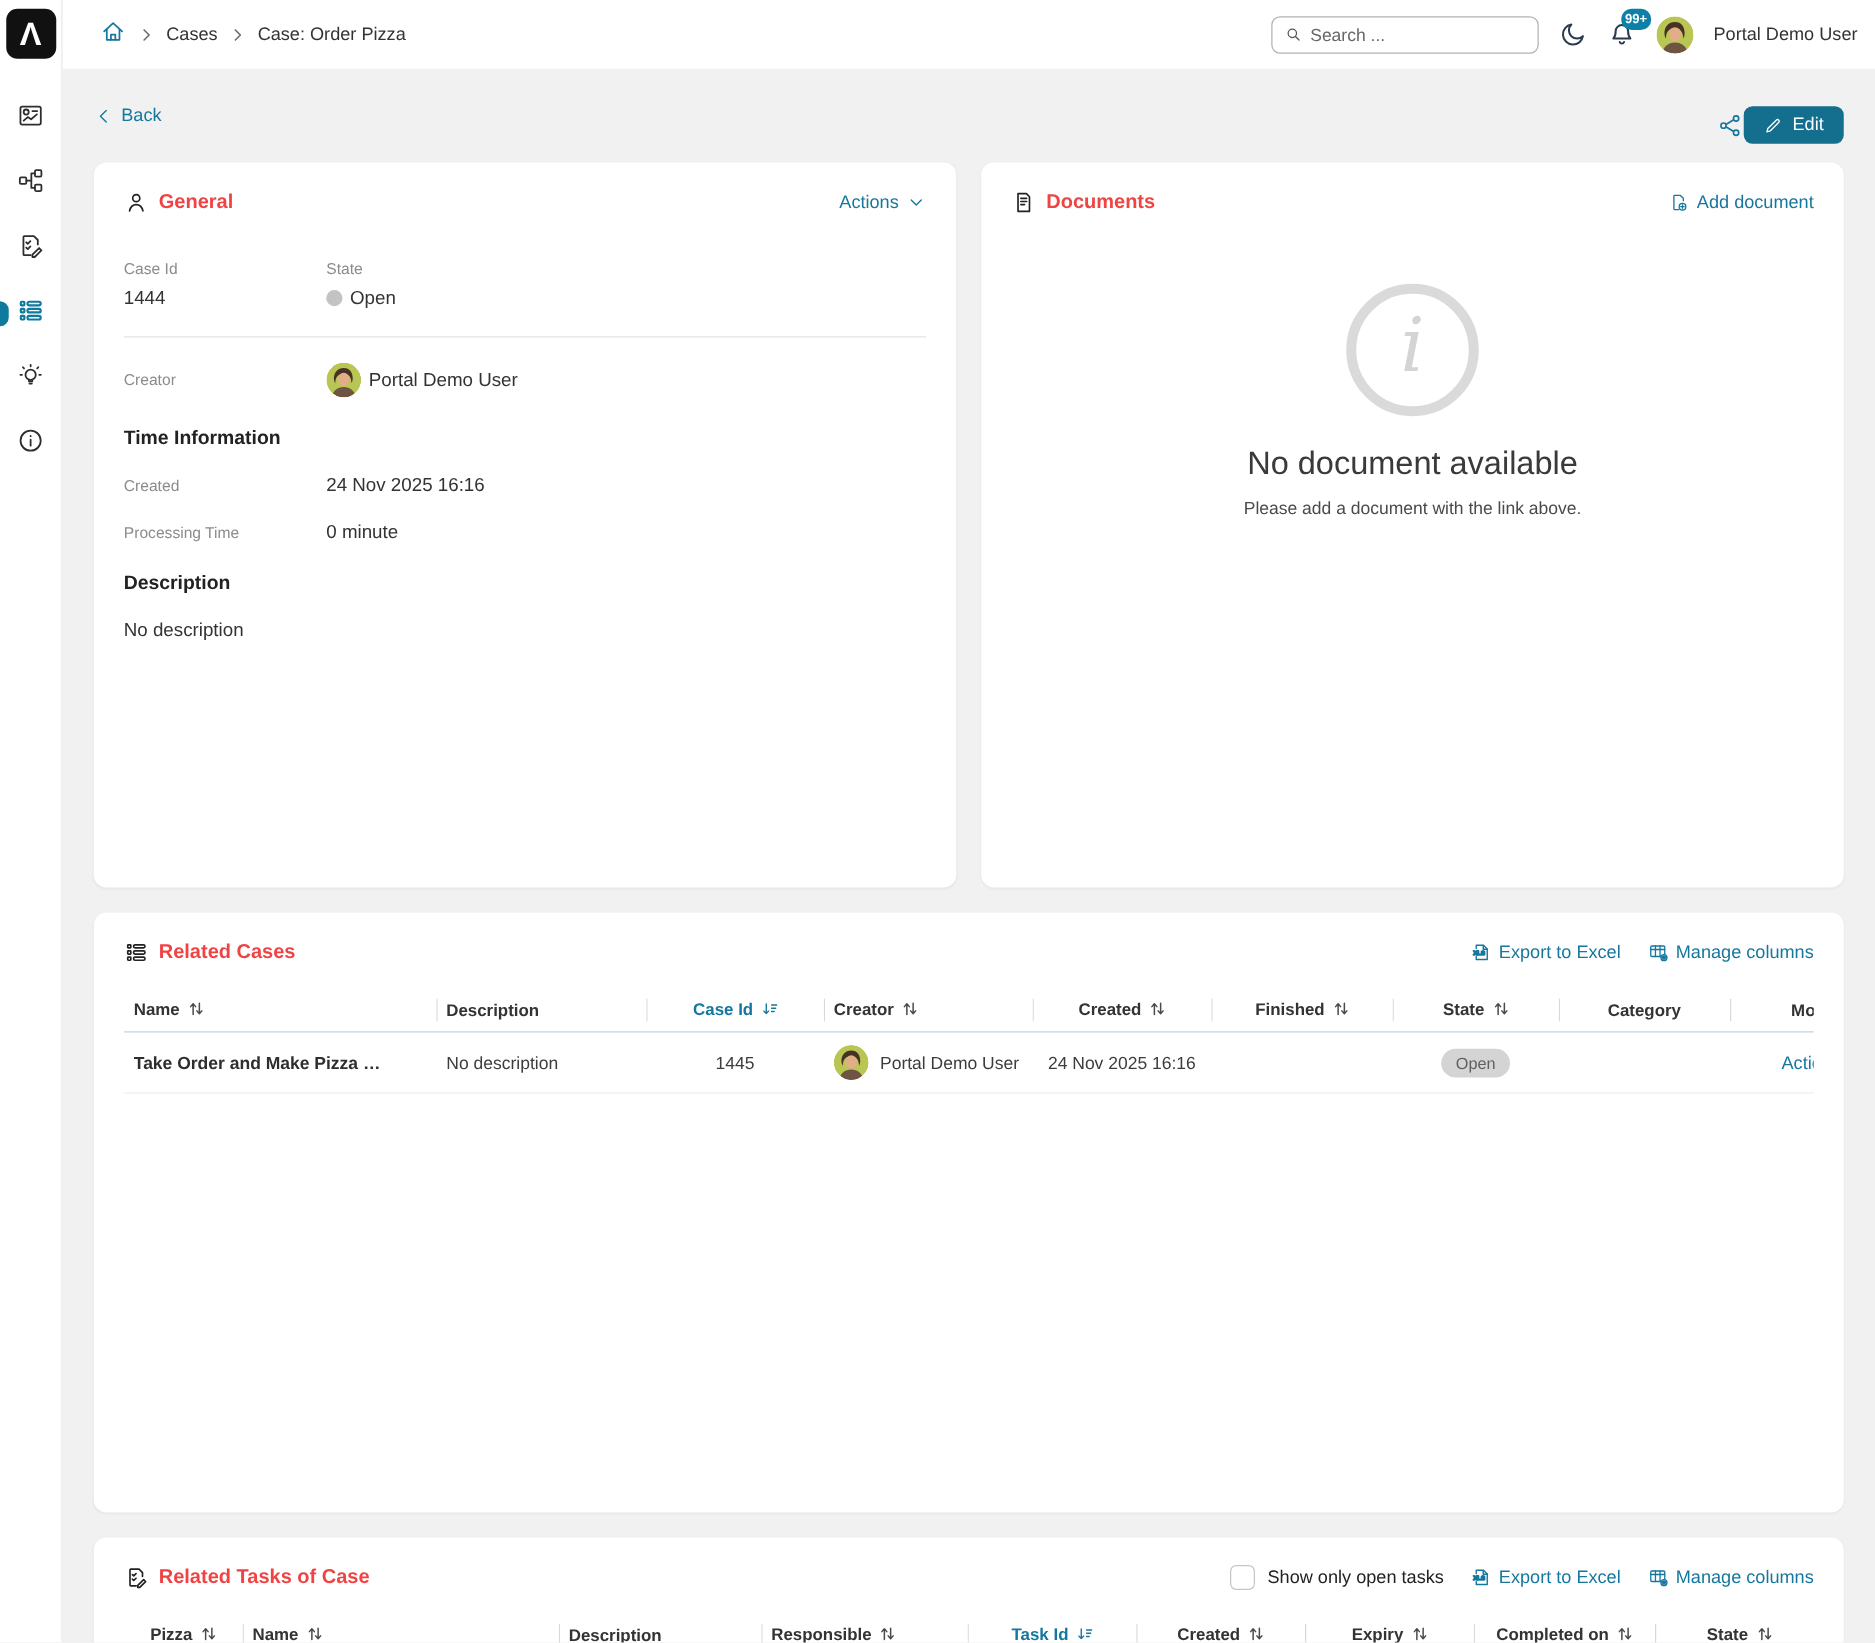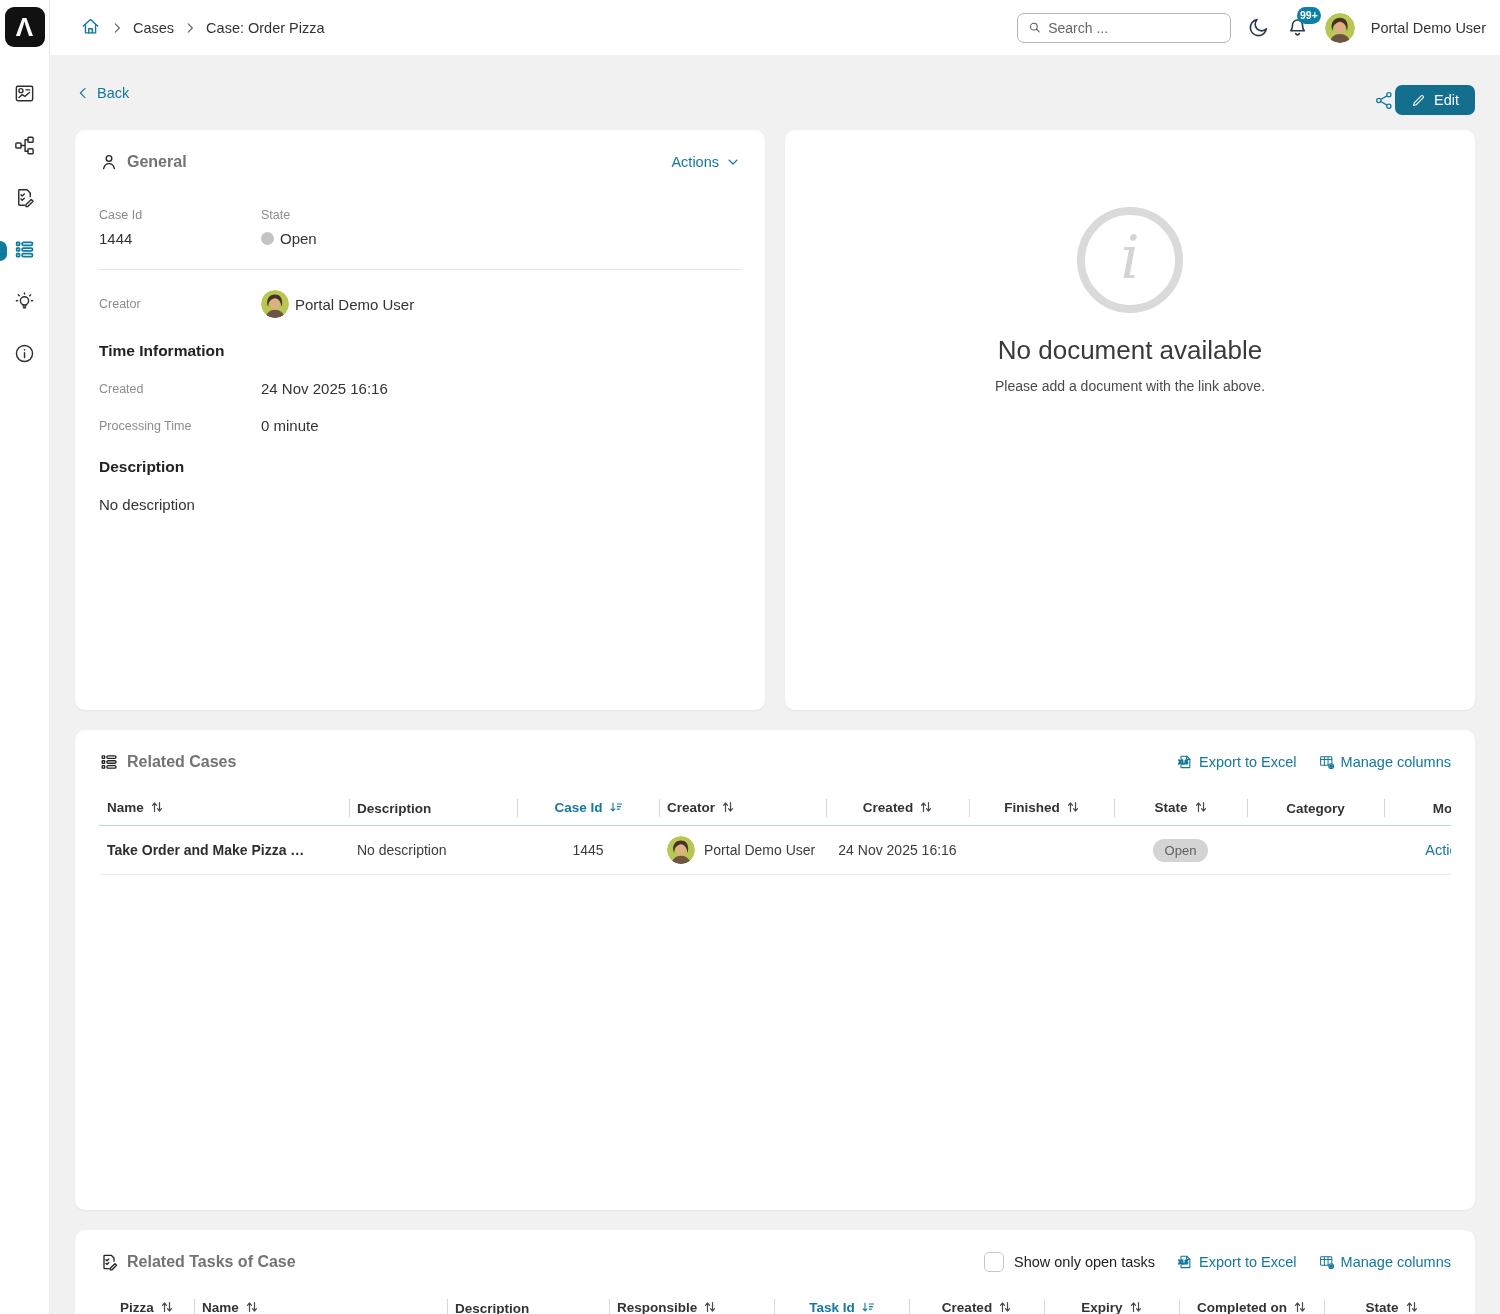--- a/index.html
+++ b/index.html
@@ -41,21 +41,21 @@
   .share-btn { background:none; border:none; cursor:pointer; display:flex; }
   .share-btn svg { width:21px; height:21px; stroke:#15779e; fill:none; stroke-width:1.5; }
   .edit-btn { display:inline-flex; align-items:center; gap:8px; background:#146e8e; color:#fff; border:none; border-radius:7px; padding:7px 16px; font-size:14.5px; font-family:inherit; cursor:pointer; }
   .edit-btn svg { width:15px; height:15px; stroke:#fff; fill:none; stroke-width:1.7; stroke-linecap:round; stroke-linejoin:round; }
 
   .card { background:#fff; border-radius:10px; box-shadow:0 1px 2px rgba(0,0,0,.05); padding:22px 24px; }
   .cards-row { display:flex; gap:20px; height:580px; }
   .cards-row .card { flex:1; overflow:hidden; }
 
   .card-head { display:flex; align-items:center; }
-  .card-title { display:flex; align-items:center; gap:8px; font-size:16px; font-weight:bold; color:#737373; }
+  .card-title { display:flex; align-items:center; gap:8px; font-size:16px; font-weight:bold; color:#ef4444; }
   .card-title svg { width:20px; height:20px; stroke:#222; fill:none; stroke-width:1.6; stroke-linecap:round; stroke-linejoin:round; }
   .card-head .right { margin-left:auto; display:flex; align-items:center; gap:22px; }
 
   
   .fields-row { display:flex; margin-top:36px; }
   .field { min-width:162px; }
   .f-label { font-size:12.5px; color:#8c8c8c; margin-bottom:8px; }
   .f-value { font-size:15px; color:#333; display:flex; align-items:center; gap:6px; }
   .state-dot { width:13px; height:13px; border-radius:50%; background:#c3c3c3; display:inline-block; }
   .divider { border-top:1px solid #e3e3e3; margin:22px 0 0; }
@@ -338,20 +338,39 @@
       <div class="kv">
         <div class="f-label">Processing Time</div>
         <div class="f-value">0 minute</div>
       </div>
 
       <h2 class="sec-title">Description</h2>
       <div class="plain-text">No description</div>
     </section>
 
     <section class="card">
+      <div class="card-head">
+        <h1 class="card-title">
+          <svg viewBox="0 0 24 24">
+              <path d="M6.5 3.5h8l3 3v14h-11z"></path>
+              <path d="M9.2 8h5.6M9.2 11h5.6M9.2 14h3.6"></path>
+            </svg>
+          <span>Documents</span>
+        </h1>
+        <div class="right">
+          <a class="link">
+            <svg viewBox="0 0 24 24">
+                <path d="M17.5 10V7l-3.5-3.5H7a.8.8 0 0 0-.8.8v15.4c0 .4.4.8.8.8h5"></path>
+                <circle cx="16.5" cy="17" r="4"></circle>
+                <path d="M16.5 15v4M14.5 17h4"></path>
+              </svg>
+            <span>Add document</span>
+          </a>
+        </div>
+      </div>
       <div class="doc-empty">
         <div class="info-circle">
             <span>i</span>
           </div>
         <h2>No document available</h2>
         <p>Please add a document with the link above.</p>
       </div>
     </section>
   </div>
 

